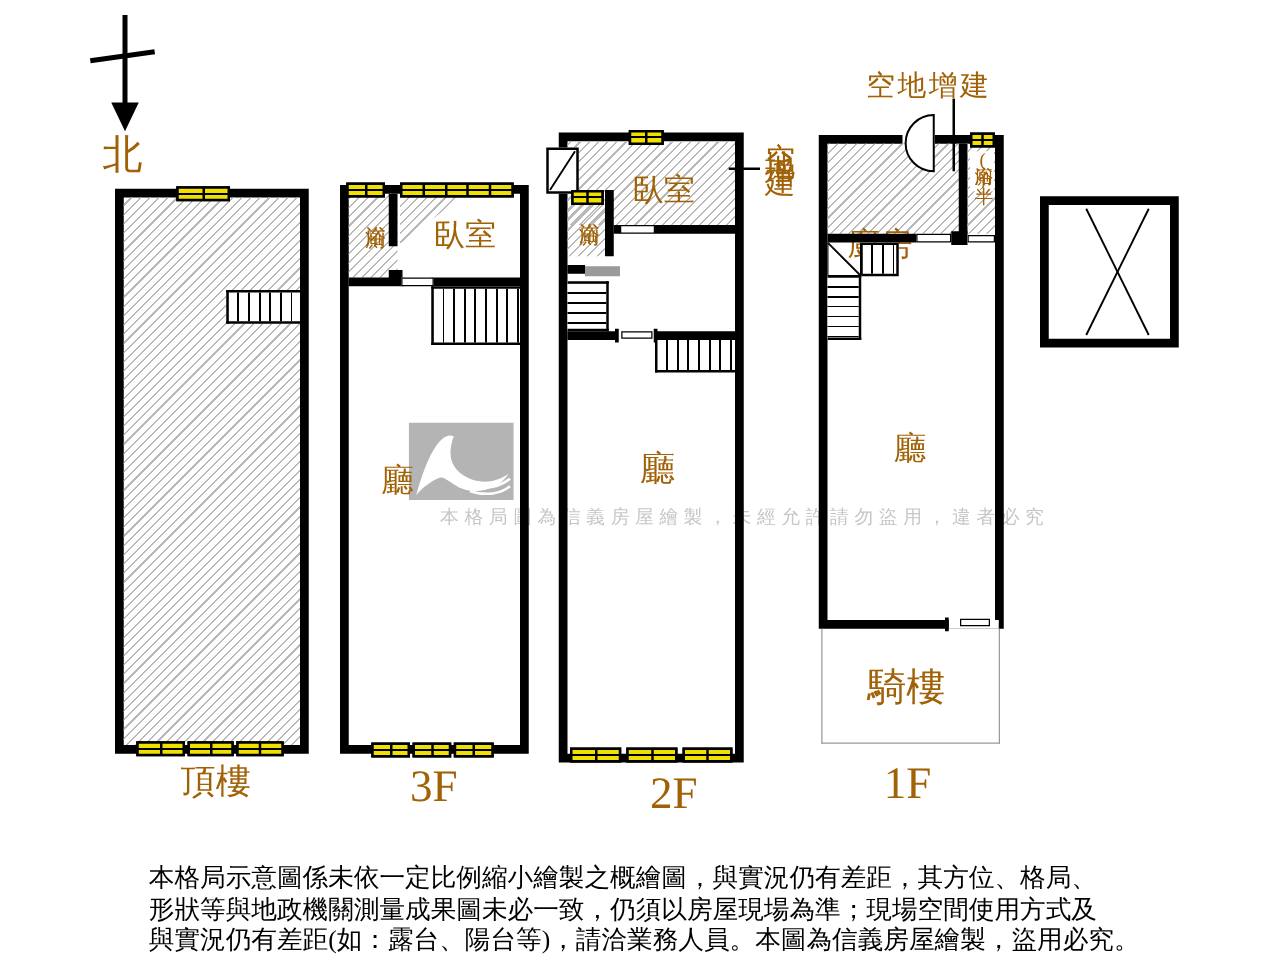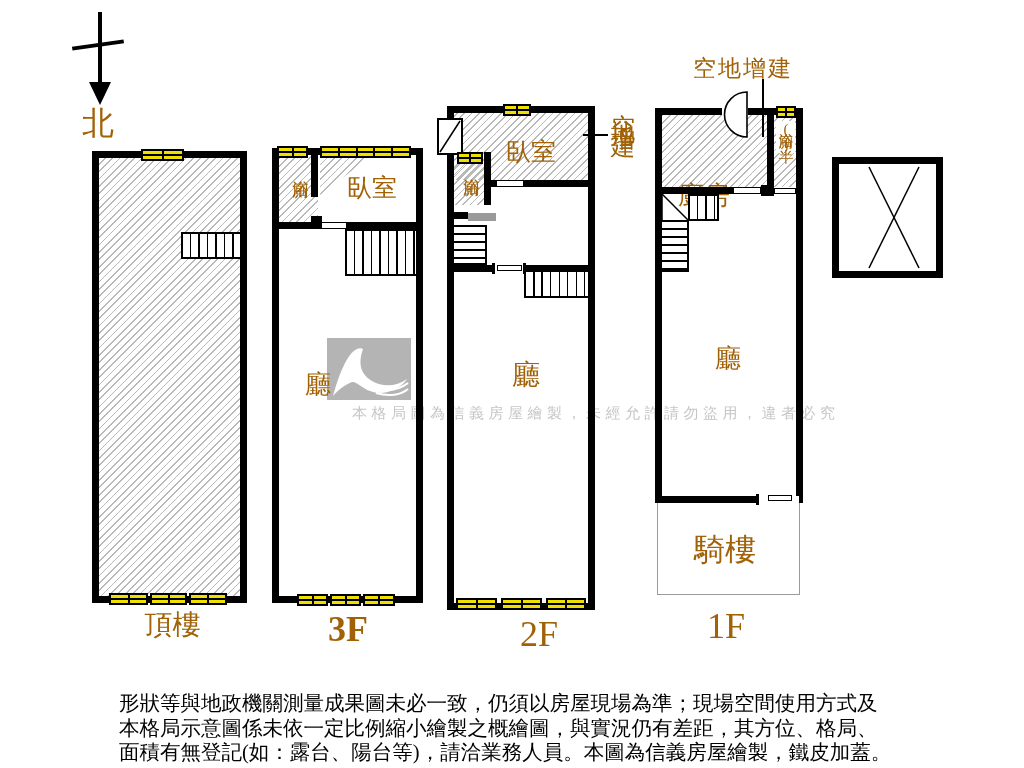--- a/index.html
+++ b/index.html
@@ -102,21 +102,21 @@
       <i></i>
     </div>
   <div class="win" style="left:330px;top:594px;width:31px;">
       <i></i>
       <i></i>
     </div>
   <div class="win" style="left:363px;top:594px;width:32px;">
       <i></i>
       <i></i>
     </div>
-  <div class="lbl" style="left:328px;top:608px;font-size:36px;font-weight:bold;">3F</div>
+  <div class="lbl" style="left:328px;top:608px;font-size:36px;">3F</div>
 
   <div class="plan" style="left:447px;top:106px;width:148px;height:504px;">
 
     <div class="hatch" style="left:0;top:0;width:134px;height:67px;"></div>
     <div class="lbl" style="left:52px;top:22px;font-size:25px;">臥室</div>
 
     <div class="hatch" style="left:0;top:50px;width:30px;height:42px;"></div>
     <div class="lbl vtext" style="left:6px;top:52px;font-size:17px;">浴廁</div>
     <div class="wall" style="left:30px;top:39px;width:7px;height:53px;"></div>
 
@@ -215,18 +215,18 @@
   <div class="abs" style="left:762px;top:79px;width:2px;height:58px;background:#000;"></div>
 
   <div class="abs" style="left:832px;top:157px;width:111px;height:121px;border:7px solid #000;box-sizing:border-box;">
     <svg width="97" height="107" viewBox="0 0 97 107">
       <line x1="30" y1="3" x2="80" y2="104" stroke="#000" stroke-width="1.5"></line>
       <line x1="80" y1="3" x2="30" y2="104" stroke="#000" stroke-width="1.5"></line>
     </svg>
   </div>
 
   <div class="abs" style="left:119px;top:691px;width:800px;font-size:20.5px;line-height:24.5px;color:#000;">
+    <div>本格局示意圖係未依一定比例縮小繪製之概繪圖，與實況仍有差距，其方位、格局、</div>
     <div>形狀等與地政機關測量成果圖未必一致，仍須以房屋現場為準；現場空間使用方式及</div>
-    <div>本格局示意圖係未依一定比例縮小繪製之概繪圖，與實況仍有差距，其方位、格局、</div>
-    <div>面積有無登記(如：露台、陽台等)，請洽業務人員。本圖為信義房屋繪製，鐵皮加蓋。</div>
+    <div>與實況仍有差距(如：露台、陽台等)，請洽業務人員。本圖為信義房屋繪製，盜用必究。</div>
   </div>
 
 </div>
 
 </body></html>

